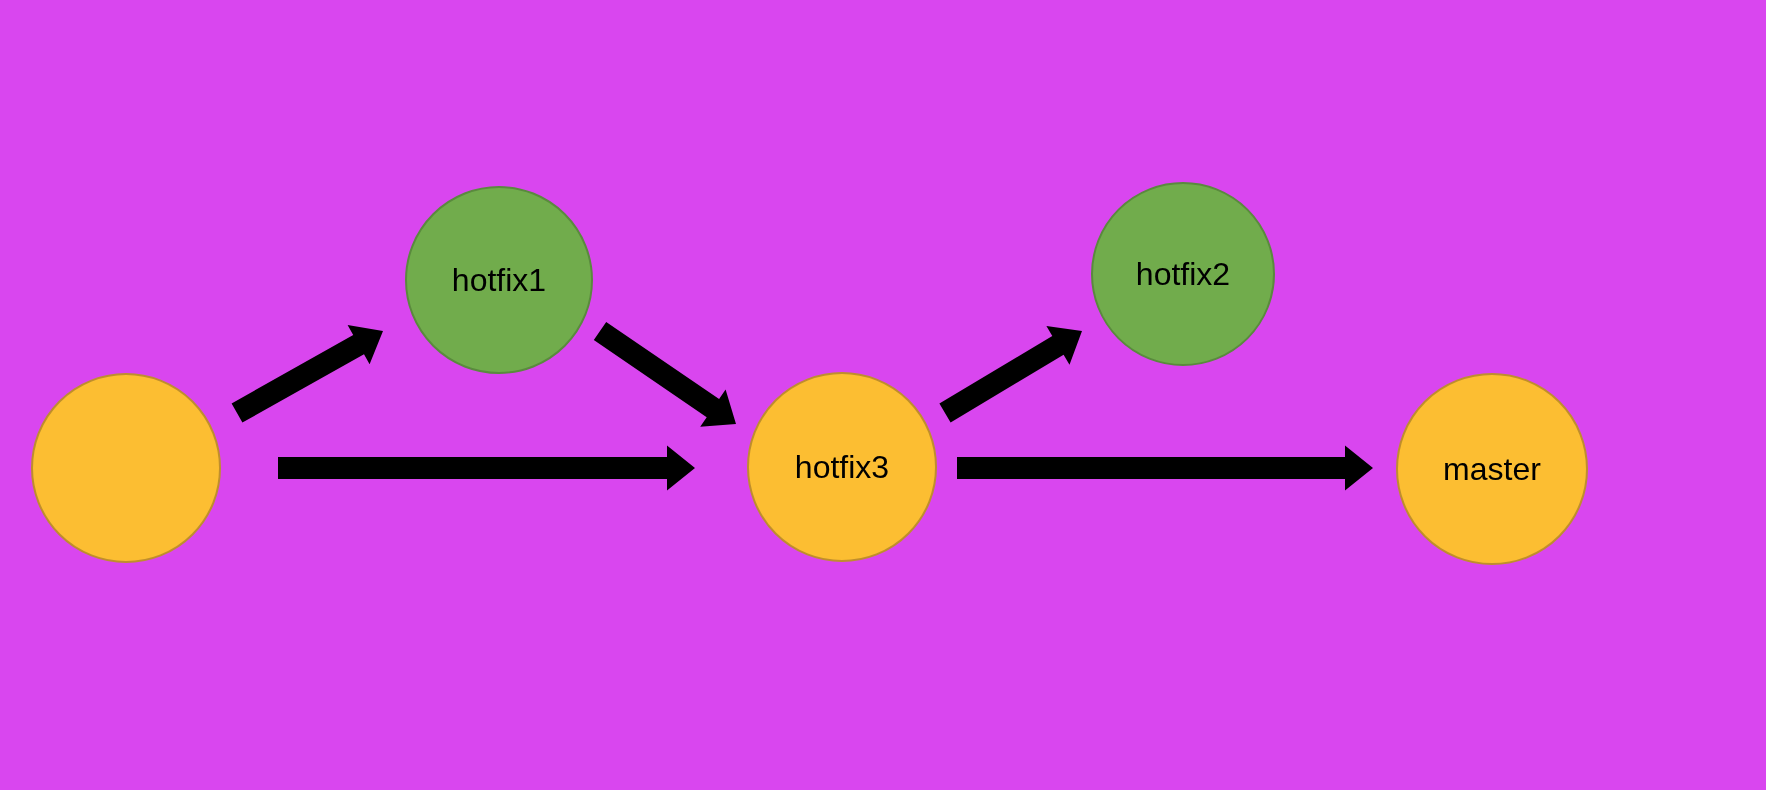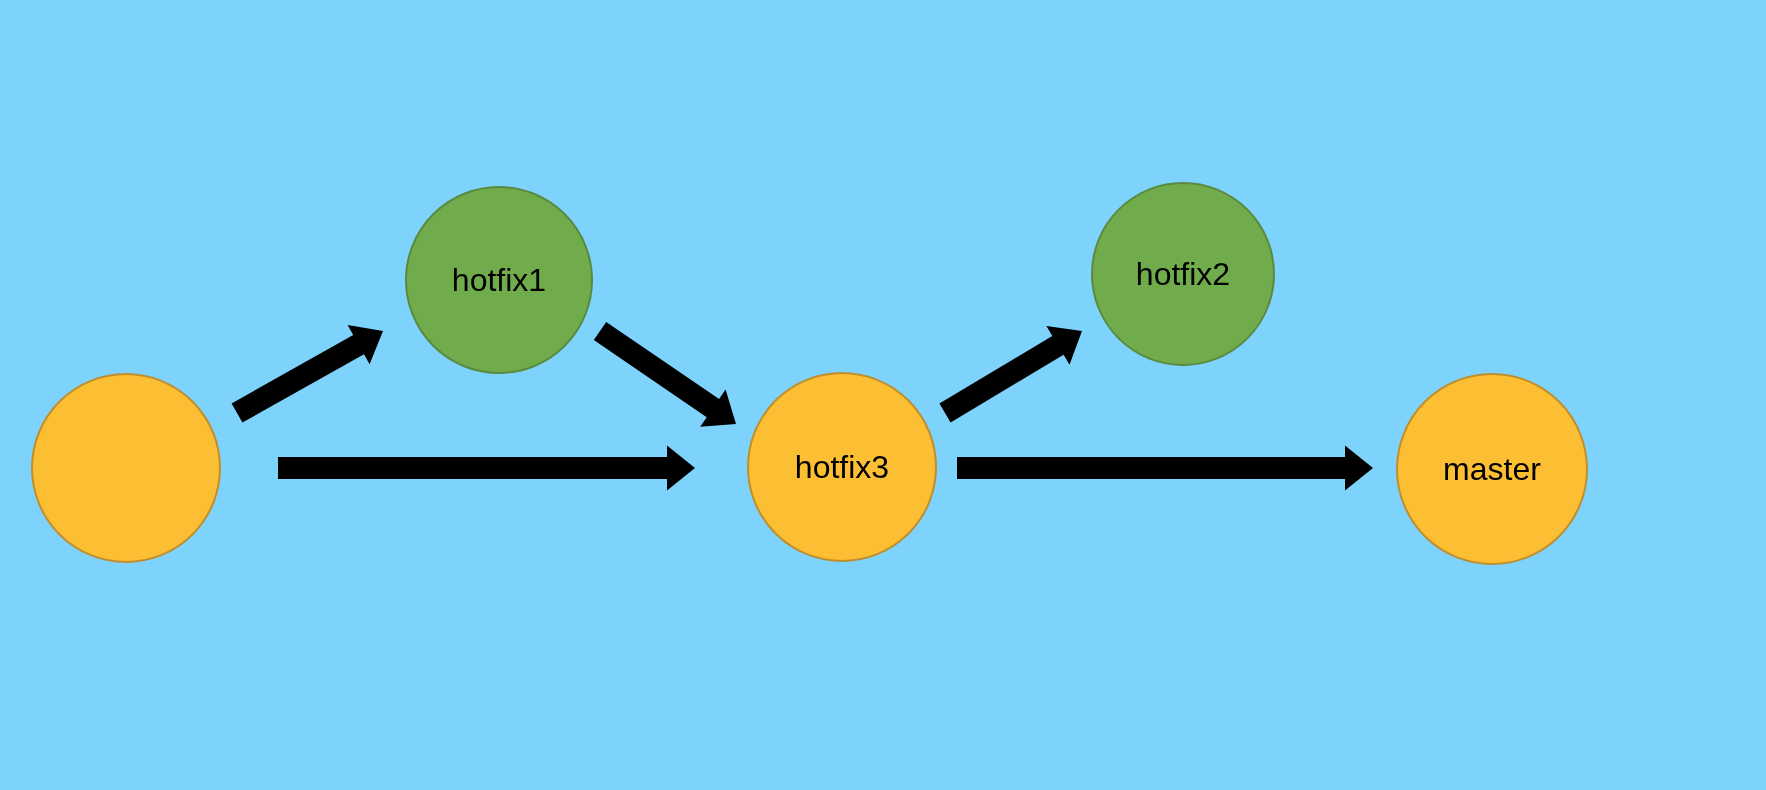--- a/index.html
+++ b/index.html
@@ -5,21 +5,21 @@
   html, body {
     margin: 0;
     padding: 0;
     background: #ffffff;
     font-family: "Liberation Sans", sans-serif;
   }
   .canvas {
     position: relative;
     width: 1766px;
     height: 790px;
-    background: #7dd3fc;
+    background: #d946ef;
     overflow: hidden;
   }
   svg.diagram {
     position: absolute;
     left: 0;
     top: 0;
   }
   .node-label {
     font-family: "Liberation Sans", sans-serif;
     font-size: 32px;

